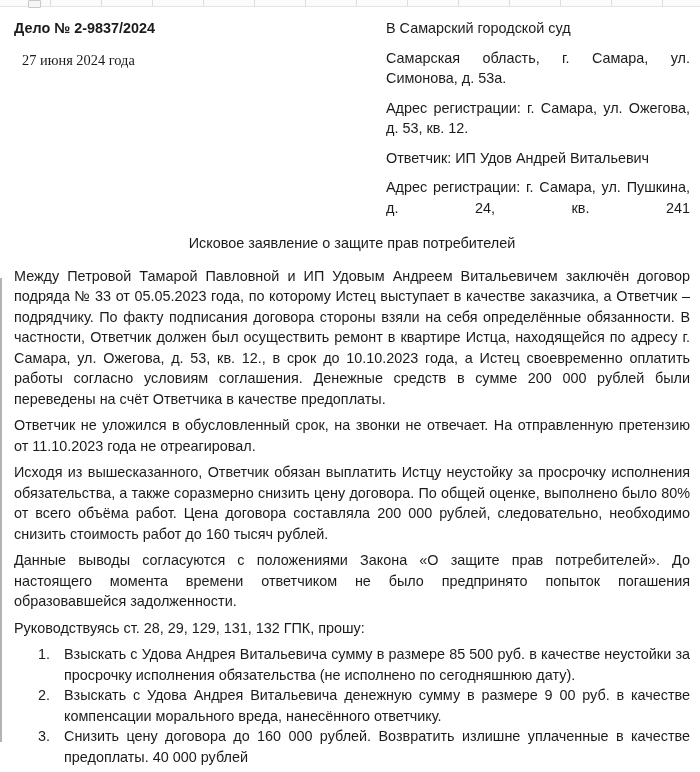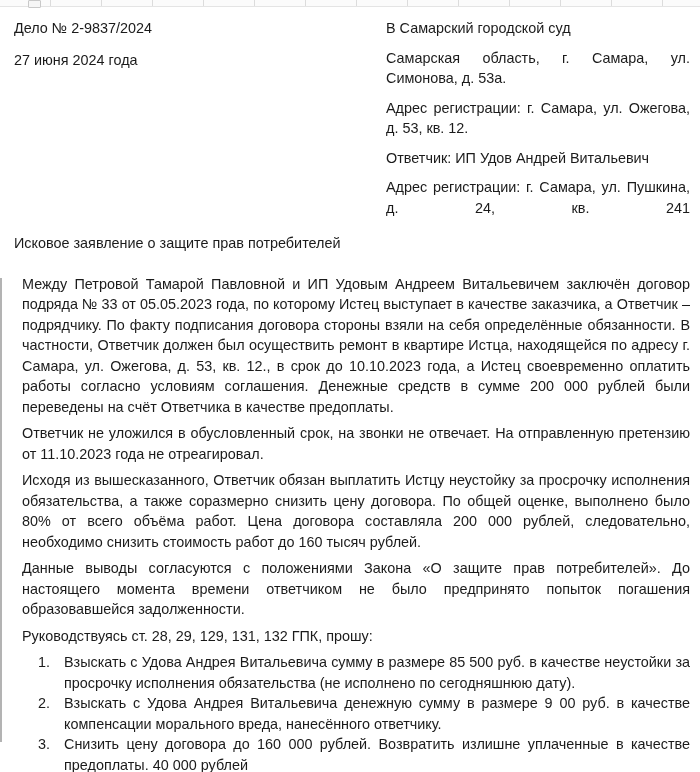--- a/index.html
+++ b/index.html
@@ -49,39 +49,40 @@
     position: relative;
     padding: 18px 10px 0 14px;
   }
 
   .header {
     display: flex;
     justify-content: space-between;
     align-items: flex-start;
   }
   .header-left { width: 340px; }
-  .case-number { font-weight: normal; margin: 0 0 11px 0; }
-  .filing-date { margin: 0; }
+  .case-number { font-weight: bold; margin: 0 0 11px 0; }
+  .filing-date { margin: 8px; font-family: Liberation Serif, serif; }
 
   .header-right { width: 316px; }
   .header-right p {
     margin: 0 0 9px 12px;
     text-align: justify;
   }
   .header-right p.spread-last {
     text-align-last: justify;
   }
 
   .doc-title {
-    margin: 6px 0 20px 0;
+    text-align: center;
+    margin: 6px 0 12px 0;
   }
 
   .body-par {
     text-align: justify;
-    margin: 0 0 6px 8px;
+    margin: 0 0 6px 0;
   }
 
   .claims { margin: 0 0 0 0; }
   .claim {
     display: flex;
     align-items: flex-start;
   }
   .claim-num {
     width: 26px;
     margin-left: 24px;

